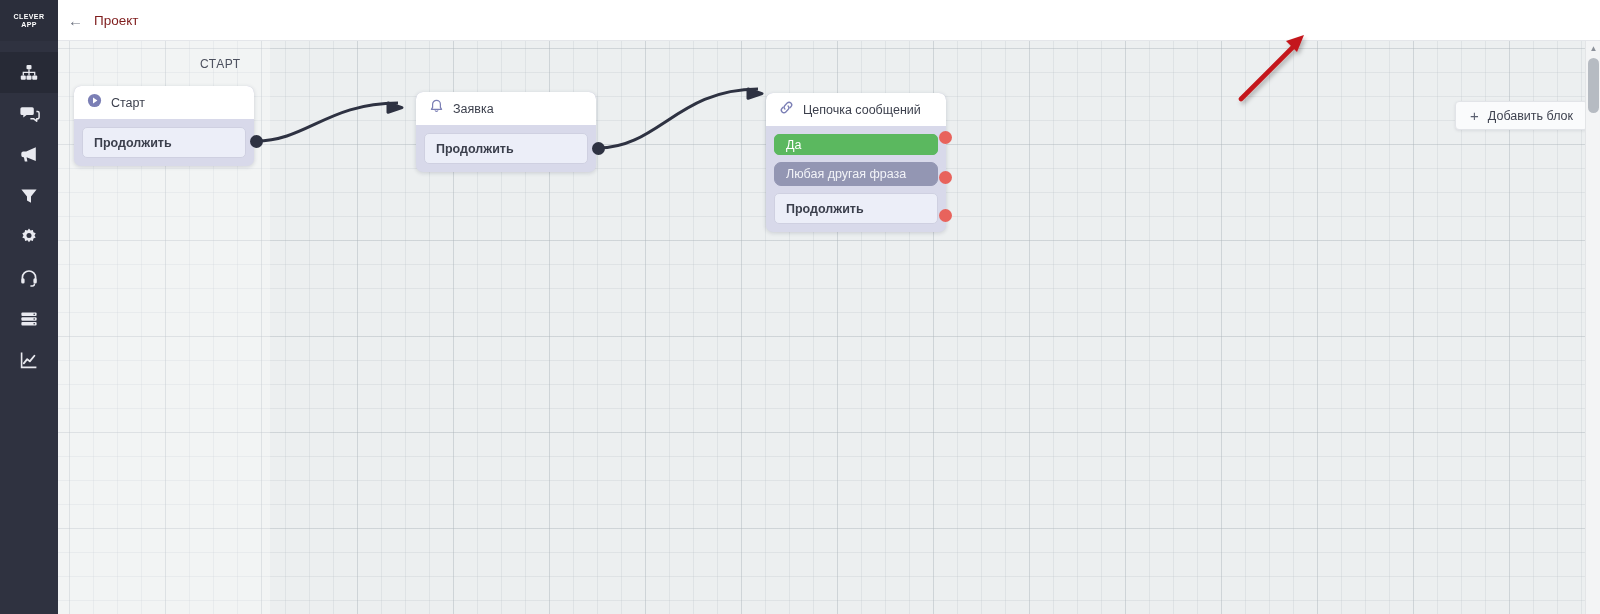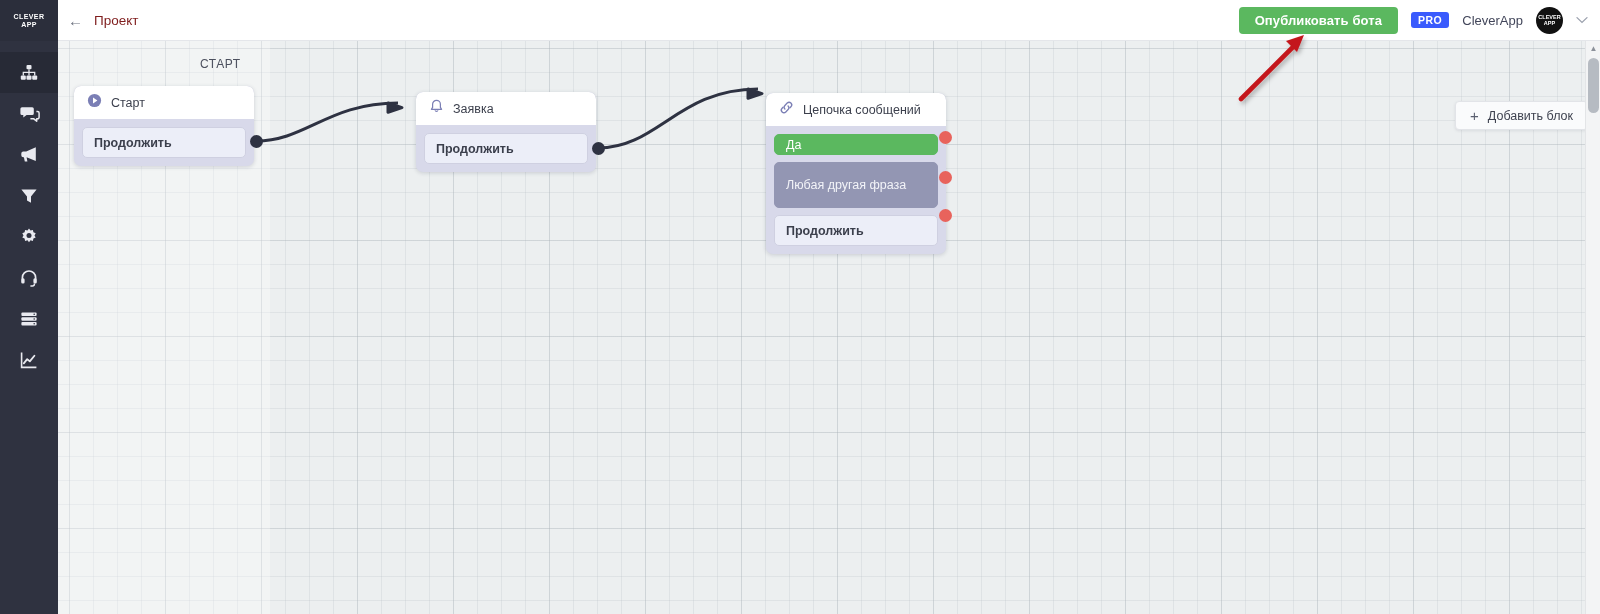--- a/index.html
+++ b/index.html
@@ -94,21 +94,21 @@
     gap:9px; padding:0 13px; border-radius:7px 7px 0 0;
   }
   .node-head .title{ color:#3b3f4c; font-size:12.5px; white-space:nowrap; }
   .node-body{ padding:8px; display:flex; flex-direction:column; gap:7px; }
   .node-btn{
     background:#e6e7f3; border:1px solid #c9cade; border-radius:5px;
     height:27px; display:flex; align-items:center; padding:0 11px;
     color:#3b3f4c; font-size:12.5px; cursor:pointer;
   }
   .node-btn.green{ background:#5bb85f; border-color:#5bb85f; color:#fff; height:21px; }
-  .node-btn.violet{ background:#9396b3; border-color:#9396b3; color:#f2f3f8; height:46px; }
+  .node-btn.violet{ background:#9396b3; border-color:#9396b3; color:#f2f3f8; height:24px;border-radius:7px; }
   .node-btn.plain{ background:#eceef8; border-color:#cfd0e1; height:31px;font-weight:bold; }
 
   .lane-label{
     position:absolute; color:#4c505e; font-size:12px; letter-spacing:.5px;
   }
 
   
   .port{
     position:absolute; width:13px; height:13px; border-radius:50%;
     background:#e8635c;
@@ -235,36 +235,20 @@
         </span>
       </div>
 
     </div>
   </nav>
 
   <header class="header">
     <div class="back-wrap">
       <span class="back-arrow">←</span>
       <span class="proj-title">Проект</span>
-    </div>
-    <div class="hdr-right">
-      <button class="publish-btn">Опубликовать бота</button>
-      <span class="pro-badge">PRO</span>
-      <span class="user-name">CleverApp</span>
-      <span class="avatar">
-        <span class="lg">
-          <span>CLEVER</span><br>
-          <span>APP</span>
-        </span>
-      </span>
-      <span class="chev">
-        <svg width="12" height="8" viewBox="0 0 12 8">
-            <path d="M1 1.6 6 6.4l5-4.8" fill="none" stroke="#9aa0ad" stroke-width="1.3" stroke-linecap="round"></path>
-          </svg>
-      </span>
     </div>
   </header>
 
   <main class="canvas">
 
     <div class="lane"></div>
 
     <div class="lane-label" style="left:142px; top:16px;">СТАРТ</div>
 
     <svg style="position:absolute; left:0; top:0; width:1542px; height:573px; overflow:visible;">

